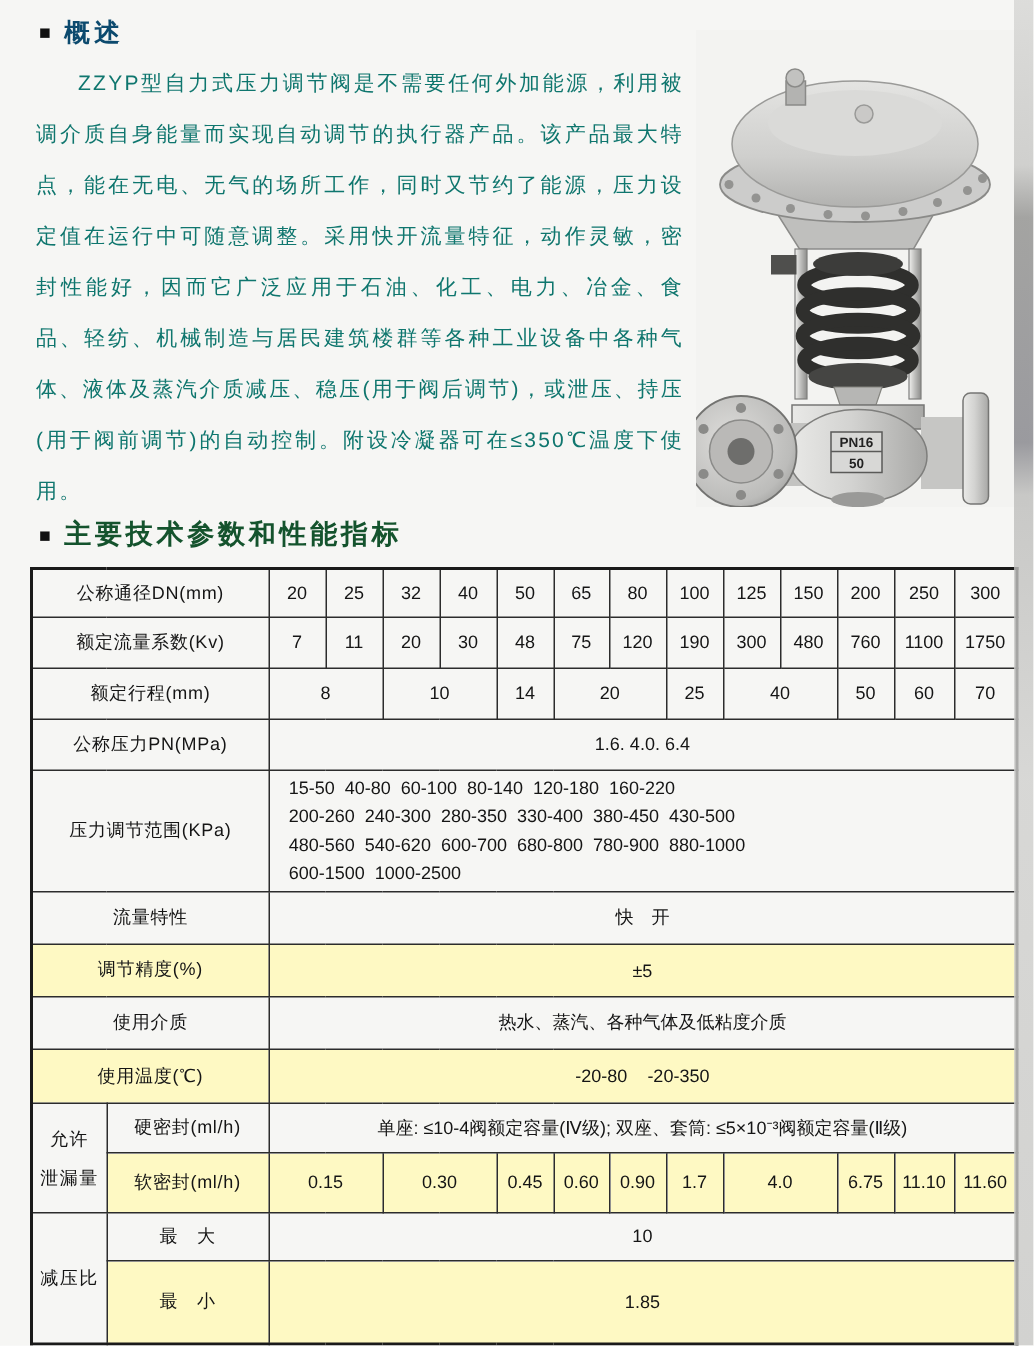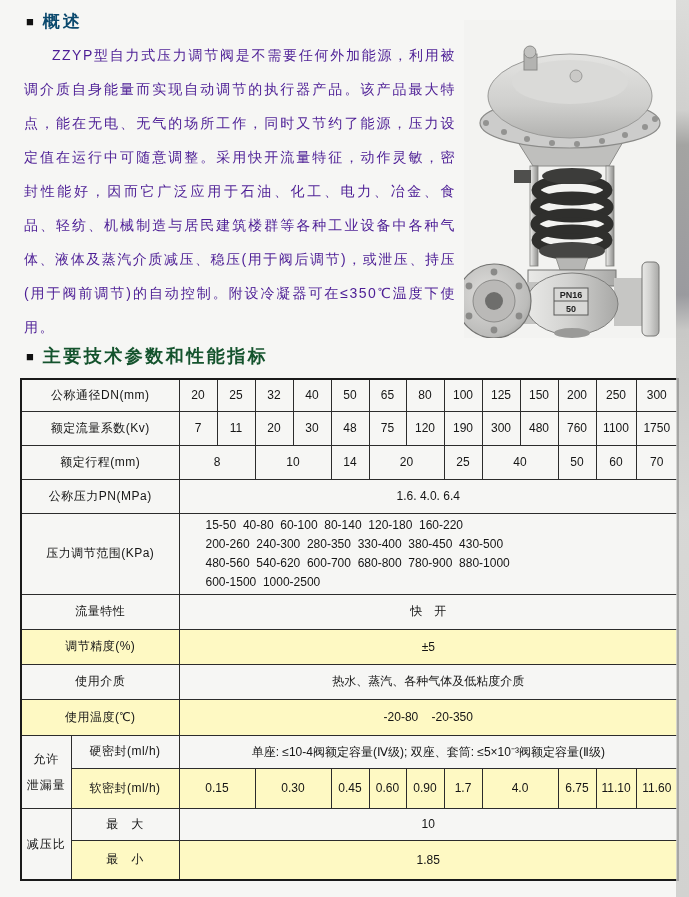--- a/index.html
+++ b/index.html
@@ -19,21 +19,21 @@
   .section-heading { position:absolute; left:26px; display:flex; align-items:center; gap:9px; }
   .section-heading .bullet { font-size:13px; line-height:1; color:#111; }
   #h1 { top:10px; }
   #h1 .title { font-size:17px; font-weight:bold; letter-spacing:3px; color:#0c4a6e; }
   #h2 { top:344px; }
   #h2 .title { font-size:18px; font-weight:bold; letter-spacing:2.5px; color:#14532d; }
 
   .intro {
     position:absolute; left:24px; top:38px; width:432px;
     font-size:14px; line-height:34px; letter-spacing:1.5px;
-    text-align:justify; text-indent:2em; color:#4c1d95;
+    text-align:justify; text-indent:2em; color:#0f766e;
   }
 
   .photo {
     position:absolute; left:464px; top:20px; width:222px; height:318px;font-weight:bold;
   }
 
   table.spec {
     position:absolute; left:20px; top:378px;
     border-collapse:collapse; table-layout:fixed;
     width:657px; border:2px solid #1a1a1a;
@@ -41,21 +41,21 @@
   }
   table.spec td {
     border:1px solid #2c2c2c; text-align:center; vertical-align:middle;
     padding:2px 1px; overflow:hidden;
   }
   table.spec tr.shade td { background:#fef9c3; }
   td.label-cell { text-align:left; padding-left:14px; letter-spacing:.5px; }
   td.group-cell { line-height:26px; letter-spacing:1px; }
   td.sublabel-cell { letter-spacing:.5px; }
   td.data-cell.pre { white-space:pre; }
-  td.data-cell.left { text-align:left; padding-left:26px; line-height:19px; }
+  td.data-cell.left { text-align:left; padding-left:13px; line-height:19px; }
 </style>
 </head>
 <body>
 
 <div class="section-heading" id="h1">
   <span class="bullet">■</span>
   <span class="title">概述</span>
 </div>
 
 <div class="intro">ZZYP型自力式压力调节阀是不需要任何外加能源，利用被调介质自身能量而实现自动调节的执行器产品。该产品最大特点，能在无电、无气的场所工作，同时又节约了能源，压力设定值在运行中可随意调整。采用快开流量特征，动作灵敏，密封性能好，因而它广泛应用于石油、化工、电力、冶金、食品、轻纺、机械制造与居民建筑楼群等各种工业设备中各种气体、液体及蒸汽介质减压、稳压(用于阀后调节)，或泄压、持压(用于阀前调节)的自动控制。附设冷凝器可在≤350℃温度下使用。</div>
@@ -263,20 +263,20 @@
         <td class="data-cell" colspan="2">4.0</td>
         <td class="data-cell">6.75</td>
         <td class="data-cell">11.10</td>
         <td class="data-cell">11.60</td>
       </tr>
       <tr style="height: 32px;">
         <td class="group-cell" rowspan="2">减压比</td>
         <td class="sublabel-cell">最　大</td>
         <td class="data-cell" colspan="13">10</td>
       </tr>
-      <tr class="shade" style="height: 40px;">
+      <tr class="shade" style="height: 56px;">
         <td class="sublabel-cell">最　小</td>
         <td class="data-cell" colspan="13">1.85</td>
       </tr>
     </tbody>
   </table>
 
 <div class="page-edge"></div>
 
 </body></html>

